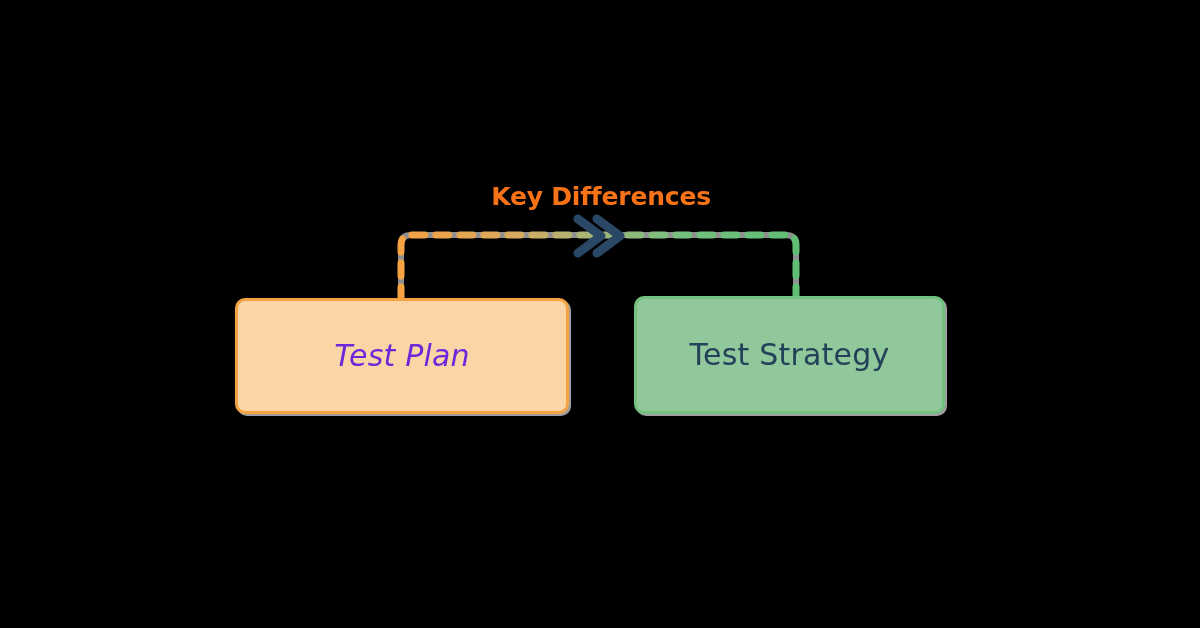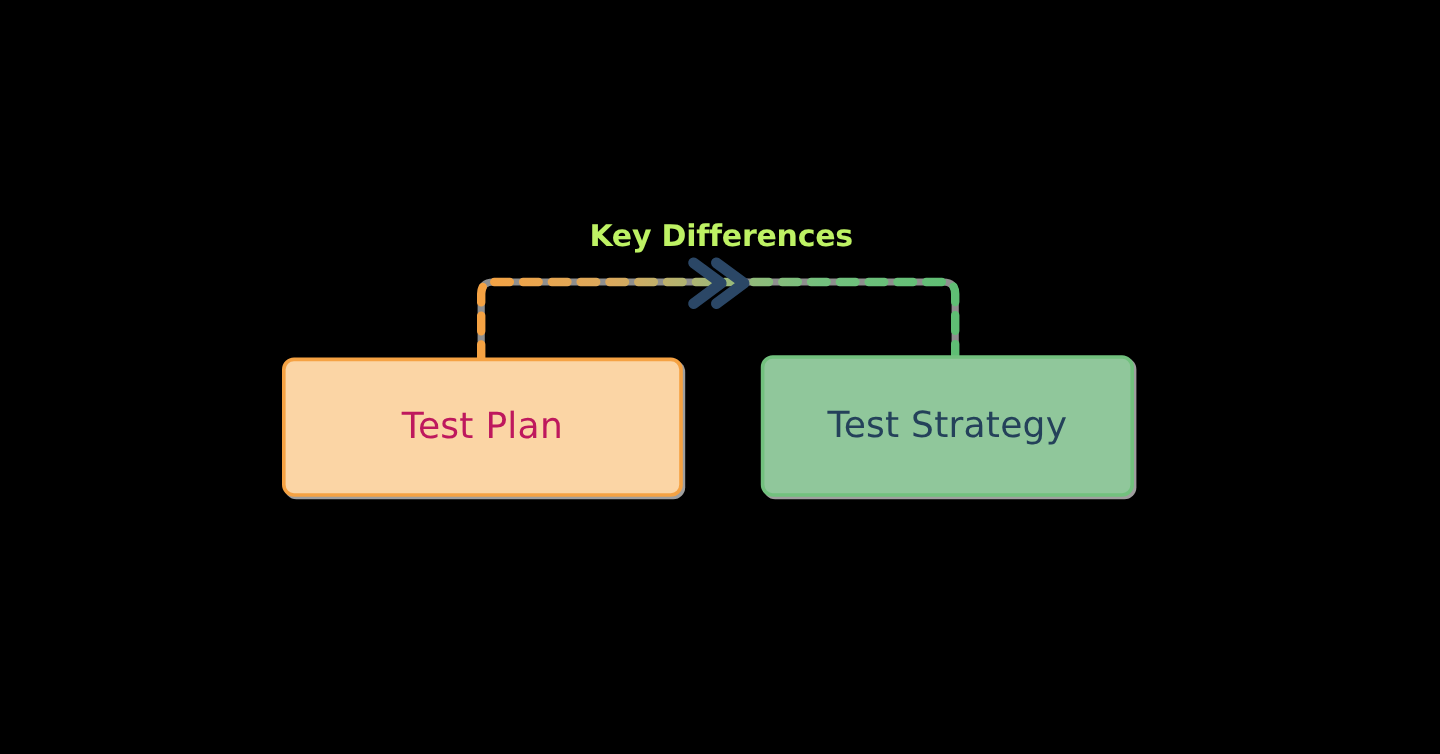--- a/index.html
+++ b/index.html
@@ -107,24 +107,24 @@
 
     <path d="M 401 300 L 401 245 Q 401 235 411 235 L 786 235 Q 796 235 796 245 L 796 298" fill="none" stroke="url(#edgeGrad)" stroke-width="7" stroke-linecap="round" stroke-linejoin="round" stroke-dasharray="13 11"></path>
 
     <g fill="none" stroke="#2B4766" stroke-width="9" stroke-linecap="round" stroke-linejoin="round">
       <polyline points="578,219 601,236 578,253"></polyline>
       <polyline points="597,219 620,236 597,253"></polyline>
     </g>
   </svg>
 
   <div id="edge-label">
-    <span class="edge-label-text" style="color:#bef264;">Key Differences</span>
+    <span class="edge-label-text" style="color:#f97316;">Key Differences</span>
   </div>
 
   <div class="node" id="node-test-plan" style="background:#FBD5A5; border-color:#F5A243;">
-    <span class="node-label" style="color:#be185d;">Test Plan</span>
+    <span class="node-label" style="color:#6d28d9;font-style:italic;">Test Plan</span>
   </div>
 
   <div class="node" id="node-test-strategy" style="background:#90C79B; border-color:#72C17E;">
     <span class="node-label" style="color:#24415A;">Test Strategy</span>
   </div>
 
 </div>
 
 </body></html>

